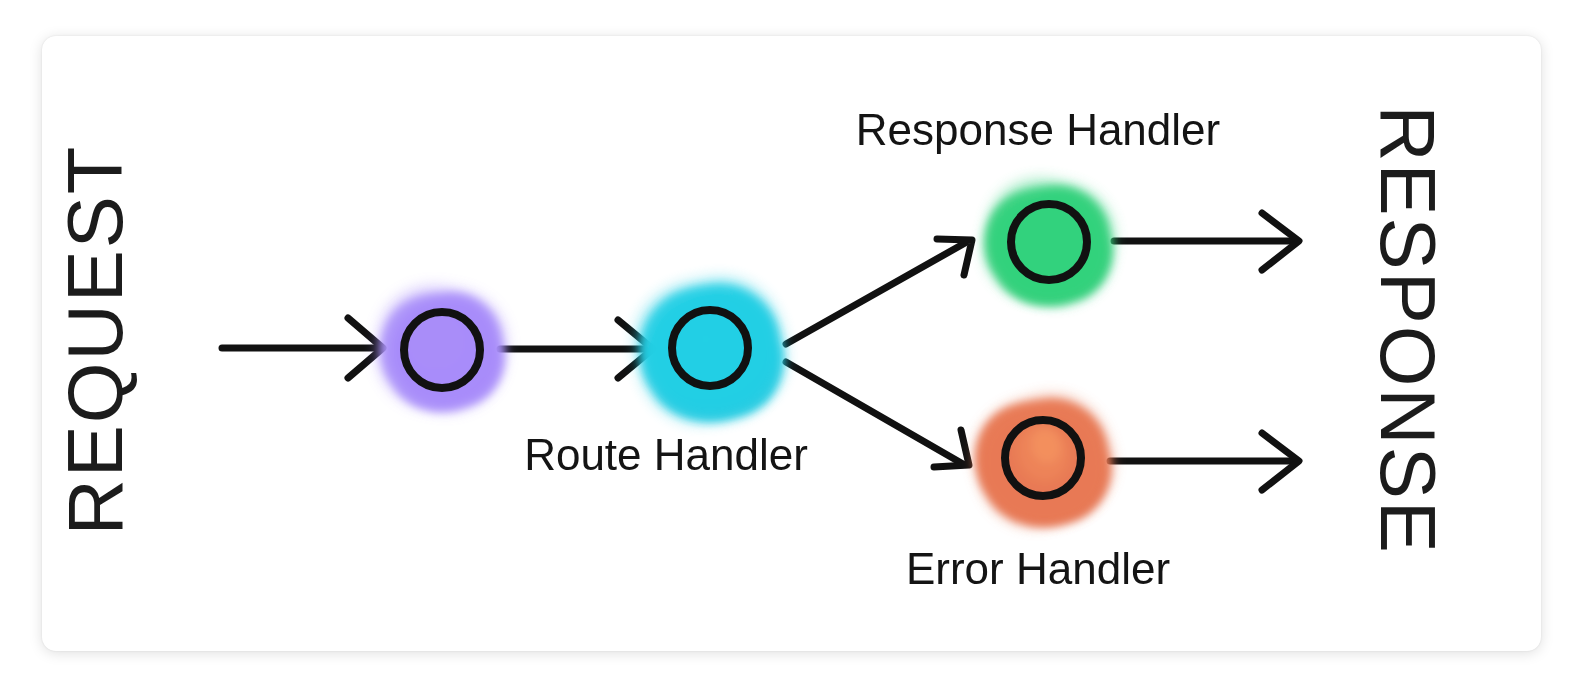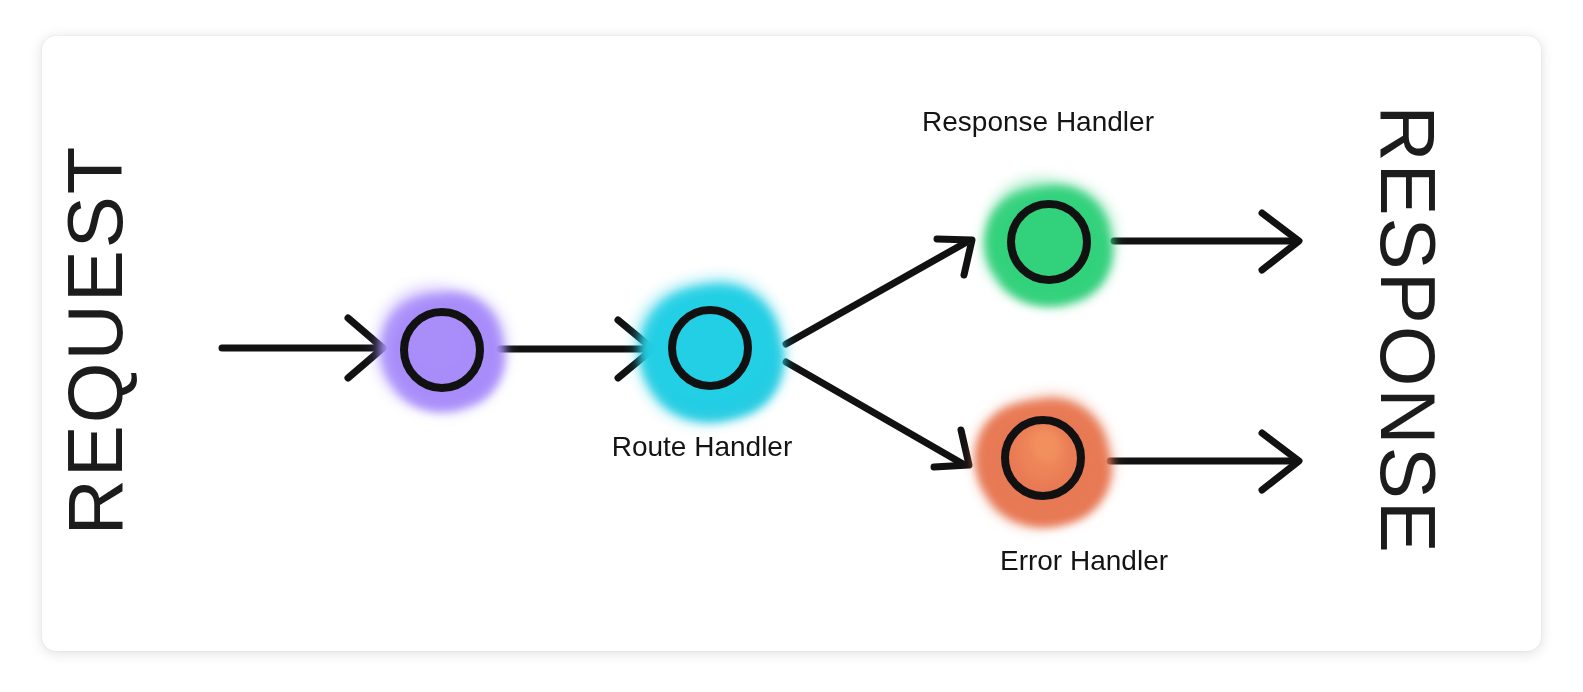--- a/index.html
+++ b/index.html
@@ -55,30 +55,30 @@
   #response-label {
     left: 1408px;
     top: 330px;
     transform: translate(-50%, -50%) rotate(90deg);
     transform-origin: center center;
   }
   .node-label {
     position: absolute;
     font-family: "Liberation Sans", sans-serif;
     font-weight: 400;
-    font-size: 28px;
+    font-size: 44px;
     color: #141414;
     white-space: nowrap;
     transform: translateX(-50%);
     line-height: 1;
   }
   #label-router       { left: 426px;  top: 433px; }
-  #label-route        { left: 702px;  top: 433px; }
+  #label-route        { left: 666px;  top: 433px; }
   #label-response-h   { left: 1038px; top: 108px; }
-  #label-error-h      { left: 1084px; top: 547px; }
+  #label-error-h      { left: 1038px; top: 547px; }
 </style>
 </head>
 <body>
 
 <div id="stage">
 
   <div id="card"></div>
 
   <svg id="diagram" viewBox="0 0 1583 692">
     <defs>

